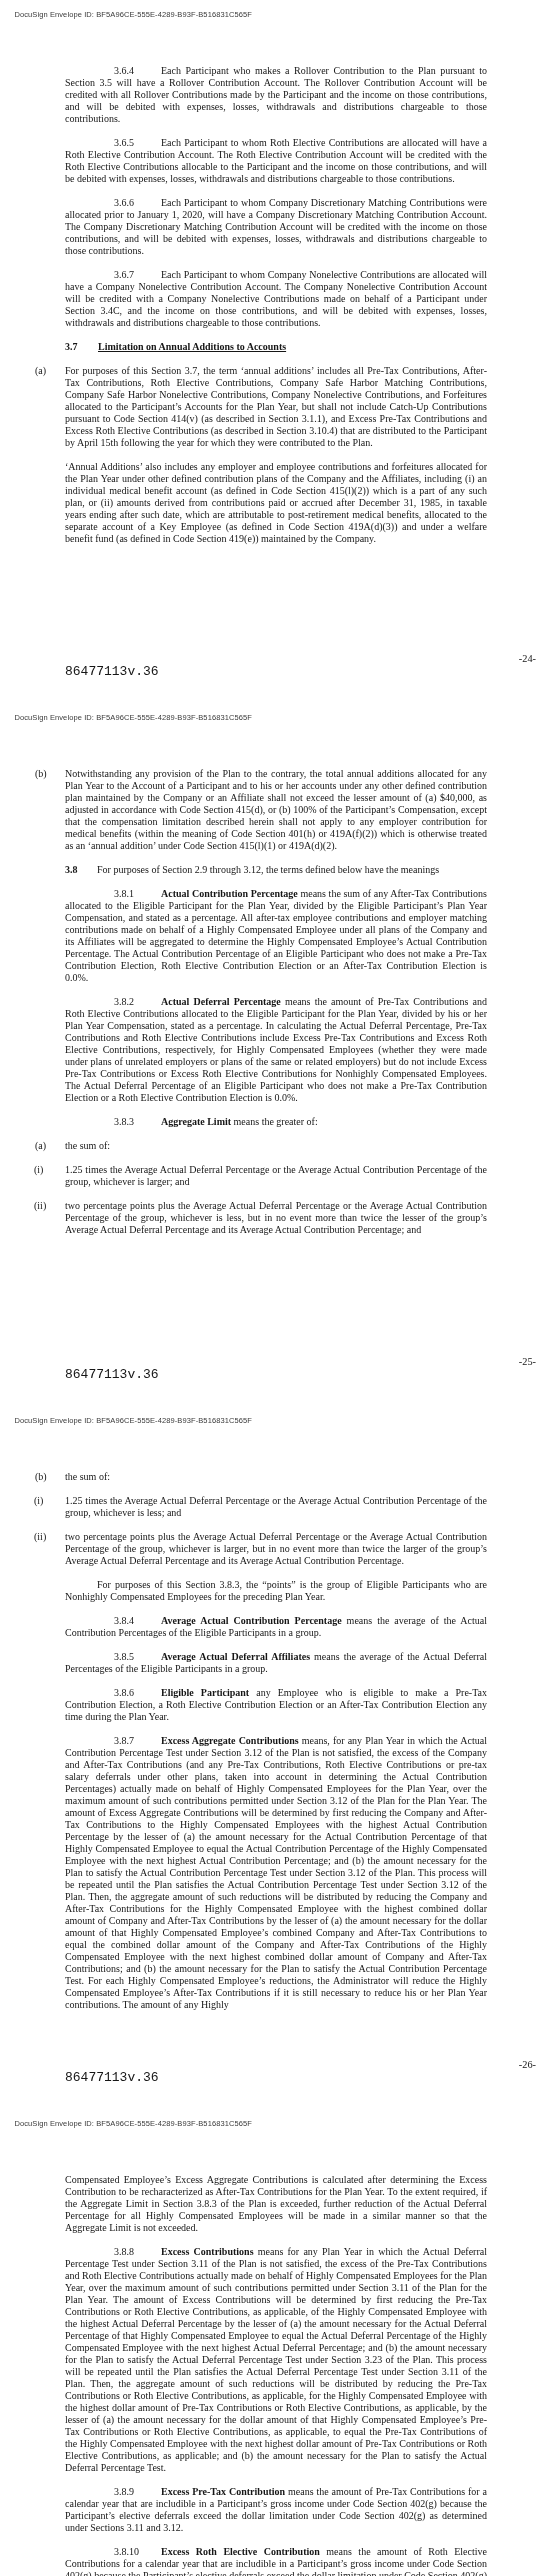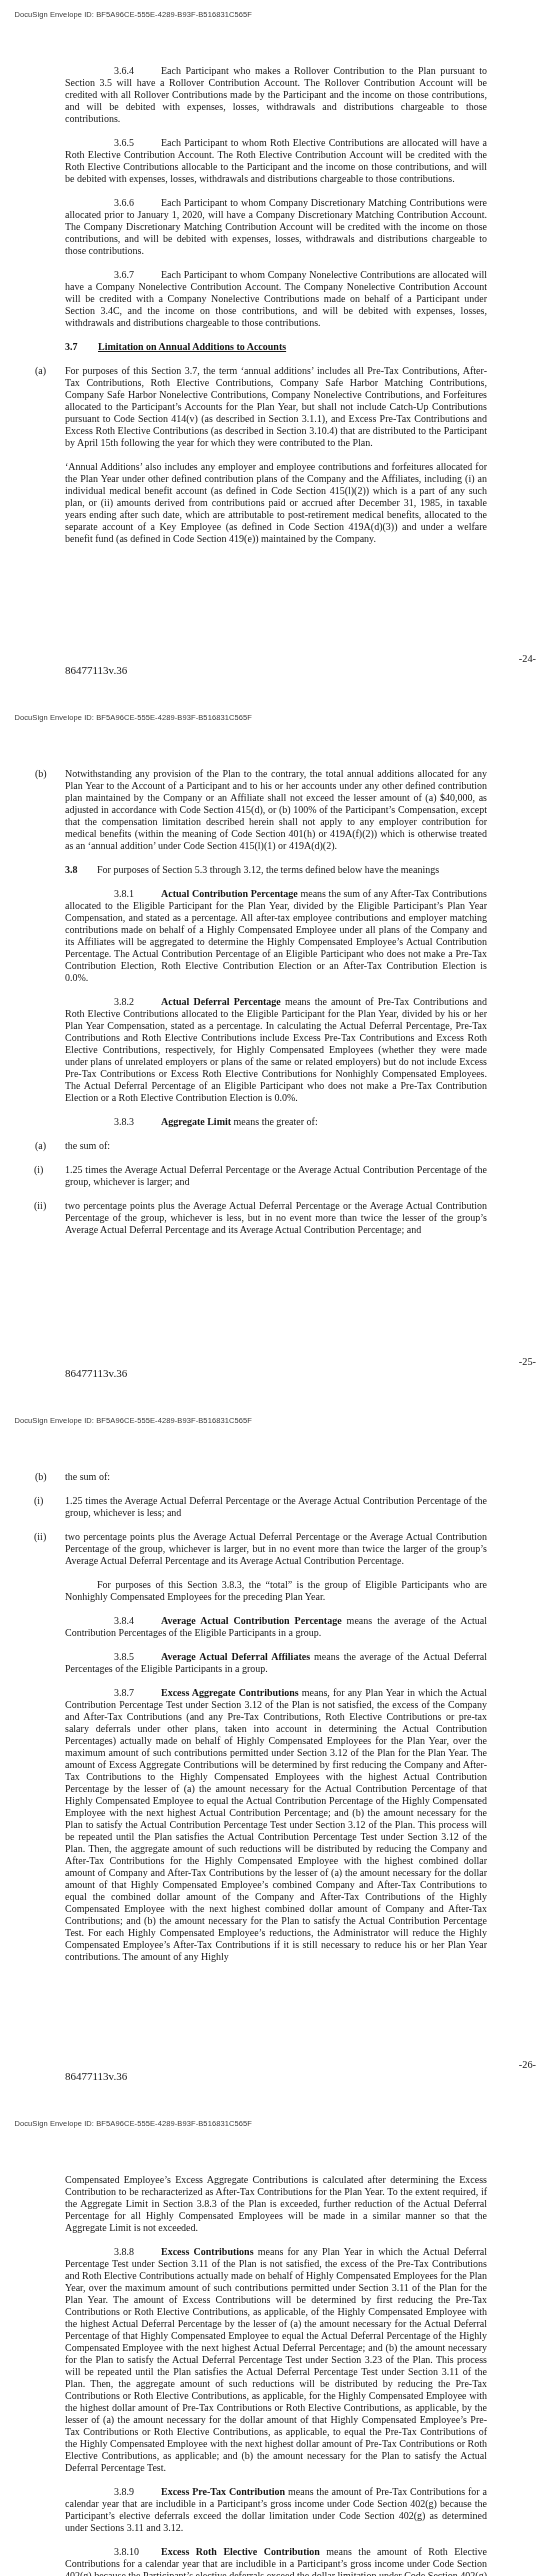--- a/index.html
+++ b/index.html
@@ -57,21 +57,22 @@
     top: 653px;
     left: 0;
     width: 100%;
     text-align: right;
     font-size: 10.3px;
   }
   .docid {
     position: absolute;
     top: 664px;
     left: 65px;
-    font-size: 11px;
+    font-size: 13px;
+    font-family: Liberation Mono, monospace;
   }
 </style>
 </head>
 <body>
 
 <div id="document">
 
   <div class="page">
     <div class="ds-header">DocuSign Envelope ID: BF5A96CE-555E-4289-B93F-B516831C565F</div>
     <div class="content">
@@ -85,41 +86,42 @@
     </div>
     <div class="pageno">-24-</div>
     <div class="docid">86477113v.36</div>
   </div>
 
   <div class="page">
     <div class="ds-header">DocuSign Envelope ID: BF5A96CE-555E-4289-B93F-B516831C565F</div>
     <div class="content">
       <p class="item"><span class="label">(b)</span><span>Notwithstanding any provision of the Plan to the contrary, the total annual additions allocated for any Plan Year to the Account of a Participant and to his or her accounts under any other defined contribution plan maintained by the Company or an Affiliate shall not exceed the lesser amount of (a) $40,000, as adjusted in accordance with Code Section 415(d), or (b) 100% of the Participant’s Compensation, except that the compensation limitation described herein shall not apply to any employer contribution for medical benefits (within the meaning of Code Section 401(h) or 419A(f)(2)) which is otherwise treated as an ‘annual addition’ under Code Section 415(l)(1) or 419A(d)(2).</span></p>
       <p class="heading"><span class="hnum">3.8</span></p>
-      <p class="intro"><span>For purposes of Section 5.3 through 3.12, the terms defined below have the meanings</span></p>
+      <p class="intro"><span>For purposes of Section 2.9 through 3.12, the terms defined below have the meanings</span></p>
       <p class="sec"><span class="num">3.8.1</span><span class="term">Actual Contribution Percentage</span><span> means the sum of any After-Tax Contributions allocated to the Eligible Participant for the Plan Year, divided by the Eligible Participant’s Plan Year Compensation, and stated as a percentage.  All after-tax employee contributions and employer matching contributions made on behalf of a Highly Compensated Employee under all plans of the Company and its Affiliates will be aggregated to determine the Highly Compensated Employee’s Actual Contribution Percentage.  The Actual Contribution Percentage of an Eligible Participant who does not make a Pre-Tax Contribution Election, Roth Elective Contribution Election or an After-Tax Contribution Election is 0.0%.</span></p>
       <p class="sec"><span class="num">3.8.2</span><span class="term">Actual Deferral Percentage</span><span> means the amount of Pre-Tax Contributions and Roth Elective Contributions allocated to the Eligible Participant for the Plan Year, divided by his or her Plan Year Compensation, stated as a percentage.  In calculating the Actual Deferral Percentage, Pre-Tax Contributions and Roth Elective Contributions include Excess Pre-Tax Contributions and Excess Roth Elective Contributions, respectively, for Highly Compensated Employees (whether they were made under plans of unrelated employers or plans of the same or related employers) but do not include Excess Pre-Tax Contributions or Excess Roth Elective Contributions for Nonhighly Compensated Employees.  The Actual Deferral Percentage of an Eligible Participant who does not make a Pre-Tax Contribution Election or a Roth Elective Contribution Election is 0.0%.</span></p>
       <p class="sec"><span class="num">3.8.3</span><span class="term">Aggregate Limit</span><span> means the greater of:</span></p>
       <p class="item"><span class="label">(a)</span><span>the sum of:</span></p>
       <p class="subitem"><span class="label">(i)</span><span>1.25 times the Average Actual Deferral Percentage or the Average Actual Contribution Percentage of the group, whichever is larger; and</span></p>
       <p class="subitem"><span class="label">(ii)</span><span>two percentage points plus the Average Actual Deferral Percentage or the Average Actual Contribution Percentage of the group, whichever is less, but in no event more than twice the lesser of the group’s Average Actual Deferral Percentage and its Average Actual Contribution Percentage; and</span></p>
     </div>
     <div class="pageno">-25-</div>
     <div class="docid">86477113v.36</div>
   </div>
 
   <div class="page">
     <div class="ds-header">DocuSign Envelope ID: BF5A96CE-555E-4289-B93F-B516831C565F</div>
     <div class="content">
       <p class="item"><span class="label">(b)</span><span>the sum of:</span></p>
       <p class="subitem"><span class="label">(i)</span><span>1.25 times the Average Actual Deferral Percentage or the Average Actual Contribution Percentage of the group, whichever is less; and</span></p>
       <p class="subitem"><span class="label">(ii)</span><span>two percentage points plus the Average Actual Deferral Percentage or the Average Actual Contribution Percentage of the group, whichever is larger, but in no event more than twice the larger of the group’s Average Actual Deferral Percentage and its Average Actual Contribution Percentage.</span></p>
-      <p class="intro"><span>For purposes of this Section 3.8.3, the “total” is the group of Eligible Participants who are Nonhighly Compensated Employees for the preceding Plan Year.</span></p>
+      <p class="intro"><span>For purposes of this Section 3.8.3, the “points” is the group of Eligible Participants who are Nonhighly Compensated Employees for the preceding Plan Year.</span></p>
       <p class="sec"><span class="num">3.8.4</span><span class="term">Average Actual Contribution Percentage</span><span> means the average of the Actual Contribution Percentages of the Eligible Participants in a group.</span></p>
       <p class="sec"><span class="num">3.8.5</span><span class="term">Average Actual Deferral Affiliates</span><span> means the average of the Actual Deferral Percentages of the Eligible Participants in a group.</span></p>
+      <p class="sec"><span class="num">3.8.6</span><span class="term">Eligible Participant</span><span> any Employee who is eligible to make a Pre-Tax Contribution Election, a Roth Elective Contribution Election or an After-Tax Contribution Election any time during the Plan Year.</span></p>
       <p class="sec"><span class="num">3.8.7</span><span class="term">Excess Aggregate Contributions</span><span> means, for any Plan Year in which the Actual Contribution Percentage Test under Section 3.12 of the Plan is not satisfied, the excess of the Company and After-Tax Contributions (and any Pre-Tax Contributions, Roth Elective Contributions or pre-tax salary deferrals under other plans, taken into account in determining the Actual Contribution Percentages) actually made on behalf of Highly Compensated Employees for the Plan Year, over the maximum amount of such contributions permitted under Section 3.12 of the Plan for the Plan Year.  The amount of Excess Aggregate Contributions will be determined by first reducing the Company and After-Tax Contributions to the Highly Compensated Employees with the highest Actual Contribution Percentage by the lesser of (a) the amount necessary for the Actual Contribution Percentage of that Highly Compensated Employee to equal the Actual Contribution Percentage of the Highly Compensated Employee with the next highest Actual Contribution Percentage; and (b) the amount necessary for the Plan to satisfy the Actual Contribution Percentage Test under Section 3.12 of the Plan.  This process will be repeated until the Plan satisfies the Actual Contribution Percentage Test under Section 3.12 of the Plan.  Then, the aggregate amount of such reductions will be distributed by reducing the Company and After-Tax Contributions for the Highly Compensated Employee with the highest combined dollar amount of Company and After-Tax Contributions by the lesser of (a) the amount necessary for the dollar amount of that Highly Compensated Employee’s combined Company and After-Tax Contributions to equal the combined dollar amount of the Company and After-Tax Contributions of the Highly Compensated Employee with the next highest combined dollar amount of Company and After-Tax Contributions; and (b) the amount necessary for the Plan to satisfy the Actual Contribution Percentage Test.  For each Highly Compensated Employee’s reductions, the Administrator will reduce the Highly Compensated Employee’s After-Tax Contributions if it is still necessary to reduce his or her Plan Year contributions.  The amount of any Highly</span></p>
     </div>
     <div class="pageno">-26-</div>
     <div class="docid">86477113v.36</div>
   </div>
 
   <div class="page">
     <div class="ds-header">DocuSign Envelope ID: BF5A96CE-555E-4289-B93F-B516831C565F</div>
     <div class="content">
       <p class="flush"><span>Compensated Employee’s Excess Aggregate Contributions is calculated after determining the Excess Contribution to be recharacterized as After-Tax Contributions for the Plan Year.  To the extent required, if the Aggregate Limit in Section 3.8.3 of the Plan is exceeded, further reduction of the Actual Deferral Percentage for all Highly Compensated Employees will be made in a similar manner so that the Aggregate Limit is not exceeded.</span></p>

